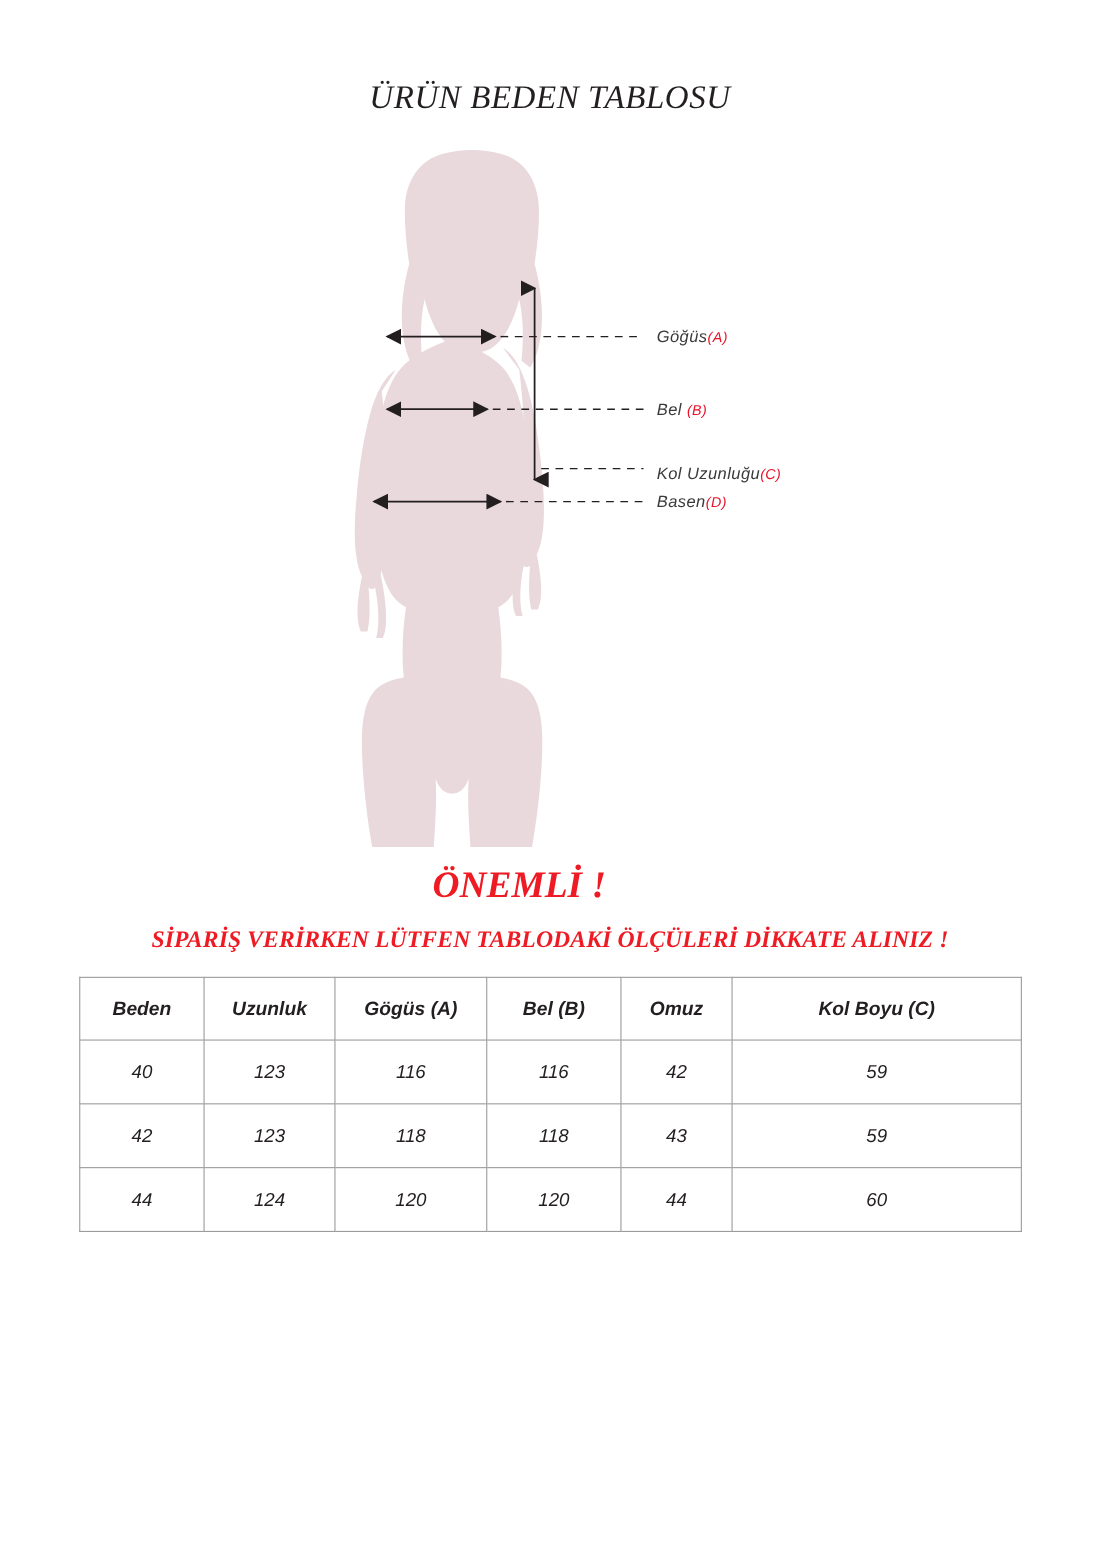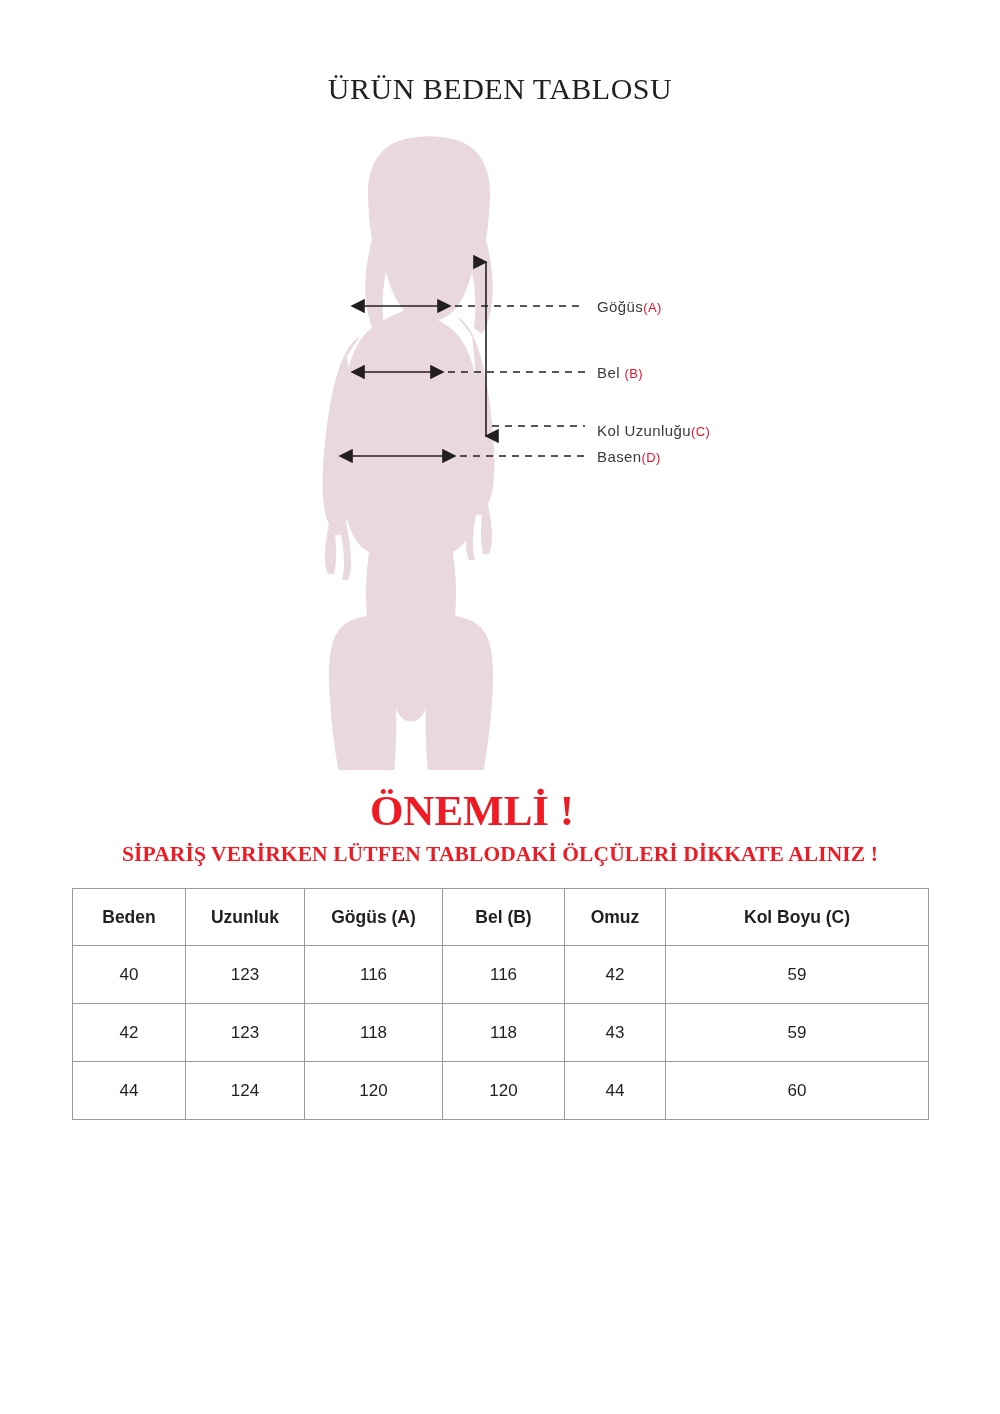--- a/index.html
+++ b/index.html
@@ -13,20 +13,21 @@
     font-family: "Liberation Sans", sans-serif;
     color: #231f20;
     position: relative;
     overflow: hidden;
   }
 
   .page {
     position: relative;
     width: 1000px;
     height: 1414px;
+    font-style: italic;
   }
 
   
   .doc-title {
     position: absolute;
     top: 72px;
     left: 0;
     width: 1000px;
     text-align: center;
     font-family: "Liberation Serif", serif;
@@ -68,21 +69,21 @@
 
   
   .onemli {
     position: absolute;
     top: 786px;
     left: 0;
     width: 944px;
     text-align: center;
     font-family: "Liberation Serif", serif;
     font-weight: bold;
-    font-size: 43px;
+    font-size: 34px;
     color: #ee1b24;
   }
   .siparis {
     position: absolute;
     top: 842px;
     left: 0;
     width: 1000px;
     text-align: center;
     font-family: "Liberation Serif", serif;
     font-weight: bold;

